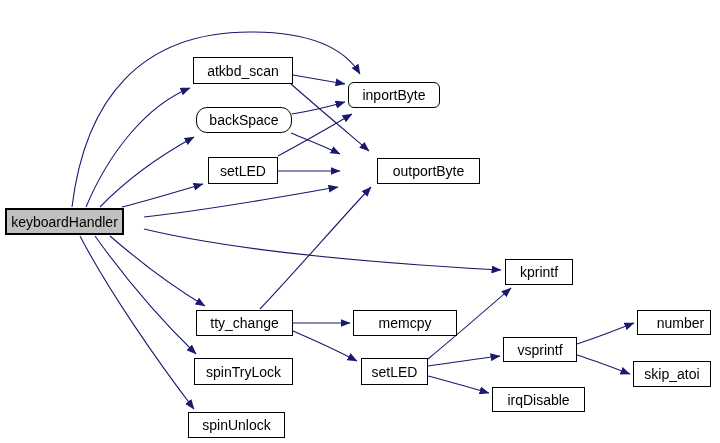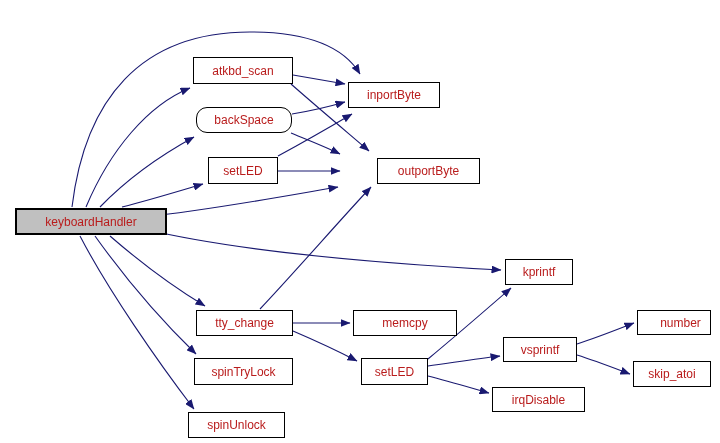--- a/index.html
+++ b/index.html
@@ -27,22 +27,22 @@
     stroke-width: 1.1;
   }
   .node {
     position: absolute;
     box-sizing: border-box;
     display: flex;
     align-items: center;
     justify-content: center;
     border: 1px solid #000000;
     background: #ffffff;
-    color: #b91c1c;
-    font-size: 12px;
+    color: #000000;
+    font-size: 14px;
     line-height: 1;
     white-space: nowrap;
     cursor: pointer;
     z-index: 2;
   }
   .node.highlight {
     background: #c0c0c0;
     border-width: 2px;
     cursor: default;
   }
@@ -77,25 +77,25 @@
         <path class="edge" d="M293,323 L350,323" stroke="#191970" marker-end="url(#arrowhead)"></path>
         <path class="edge" d="M293,331 C314,340 336,350 357,361" stroke="#191970" marker-end="url(#arrowhead)"></path>
         <path class="edge" d="M428,359 C452,339 488,308 511,288" stroke="#191970" marker-end="url(#arrowhead)"></path>
         <path class="edge" d="M428,366 C450,363 476,359 500,356" stroke="#191970" marker-end="url(#arrowhead)"></path>
         <path class="edge" d="M428,376 C448,381 468,387 489,393" stroke="#191970" marker-end="url(#arrowhead)"></path>
         <path class="edge" d="M577,344 C596,338 616,330 634,323" stroke="#191970" marker-end="url(#arrowhead)"></path>
         <path class="edge" d="M577,355 C596,361 614,368 630,374" stroke="#191970" marker-end="url(#arrowhead)"></path>
       </g>
   </svg>
   <div id="node-layer">
-      <div class="node highlight" style="left: 5px; top: 208px; width: 152px; height: 27px; background: rgb(192, 192, 192); margin-left: 10px;">keyboardHandler</div>
+      <div class="node highlight" style="left: 5px; top: 208px; width: 119px; height: 27px; background: rgb(192, 192, 192);">keyboardHandler</div>
       <div class="node" style="left: 193px; top: 57px; width: 100px; height: 27px; background: rgb(255, 255, 255);">atkbd_scan</div>
       <div class="node" style="left: 196px; top: 107px; width: 96px; height: 26px; background: rgb(255, 255, 255); border-radius: 11px;">backSpace</div>
       <div class="node" style="left: 208px; top: 157px; width: 70px; height: 27px; background: rgb(255, 255, 255);">setLED</div>
-      <div class="node" style="left: 348px; top: 82px; width: 92px; height: 26px; background: rgb(255, 255, 255);">inportByte</div>
+      <div class="node" style="left: 348px; top: 82px; width: 92px; height: 26px; background: rgb(255, 255, 255); border-radius: 6px;">inportByte</div>
       <div class="node" style="left: 343px; top: 158px; width: 103px; height: 26px; background: rgb(255, 255, 255); margin-left: 34px;">outportByte</div>
       <div class="node" style="left: 505px; top: 259px; width: 68px; height: 26px; background: rgb(255, 255, 255);">kprintf</div>
       <div class="node" style="left: 196px; top: 310px; width: 97px; height: 26px; background: rgb(255, 255, 255);">tty_change</div>
       <div class="node" style="left: 353px; top: 310px; width: 104px; height: 26px; background: rgb(255, 255, 255);">memcpy</div>
       <div class="node" style="left: 194px; top: 358px; width: 99px; height: 27px; background: rgb(255, 255, 255);">spinTryLock</div>
       <div class="node" style="left: 188px; top: 412px; width: 97px; height: 26px; background: rgb(255, 255, 255);">spinUnlock</div>
       <div class="node" style="left: 361px; top: 358px; width: 67px; height: 27px; background: rgb(255, 255, 255);">setLED</div>
       <div class="node" style="left: 503px; top: 337px; width: 74px; height: 25px; background: rgb(255, 255, 255);">vsprintf</div>
       <div class="node" style="left: 492px; top: 387px; width: 93px; height: 25px; background: rgb(255, 255, 255);">irqDisable</div>
       <div class="node" style="left: 637px; top: 310px; width: 74px; height: 25px; background: rgb(255, 255, 255); padding-left: 13px;">number</div>

